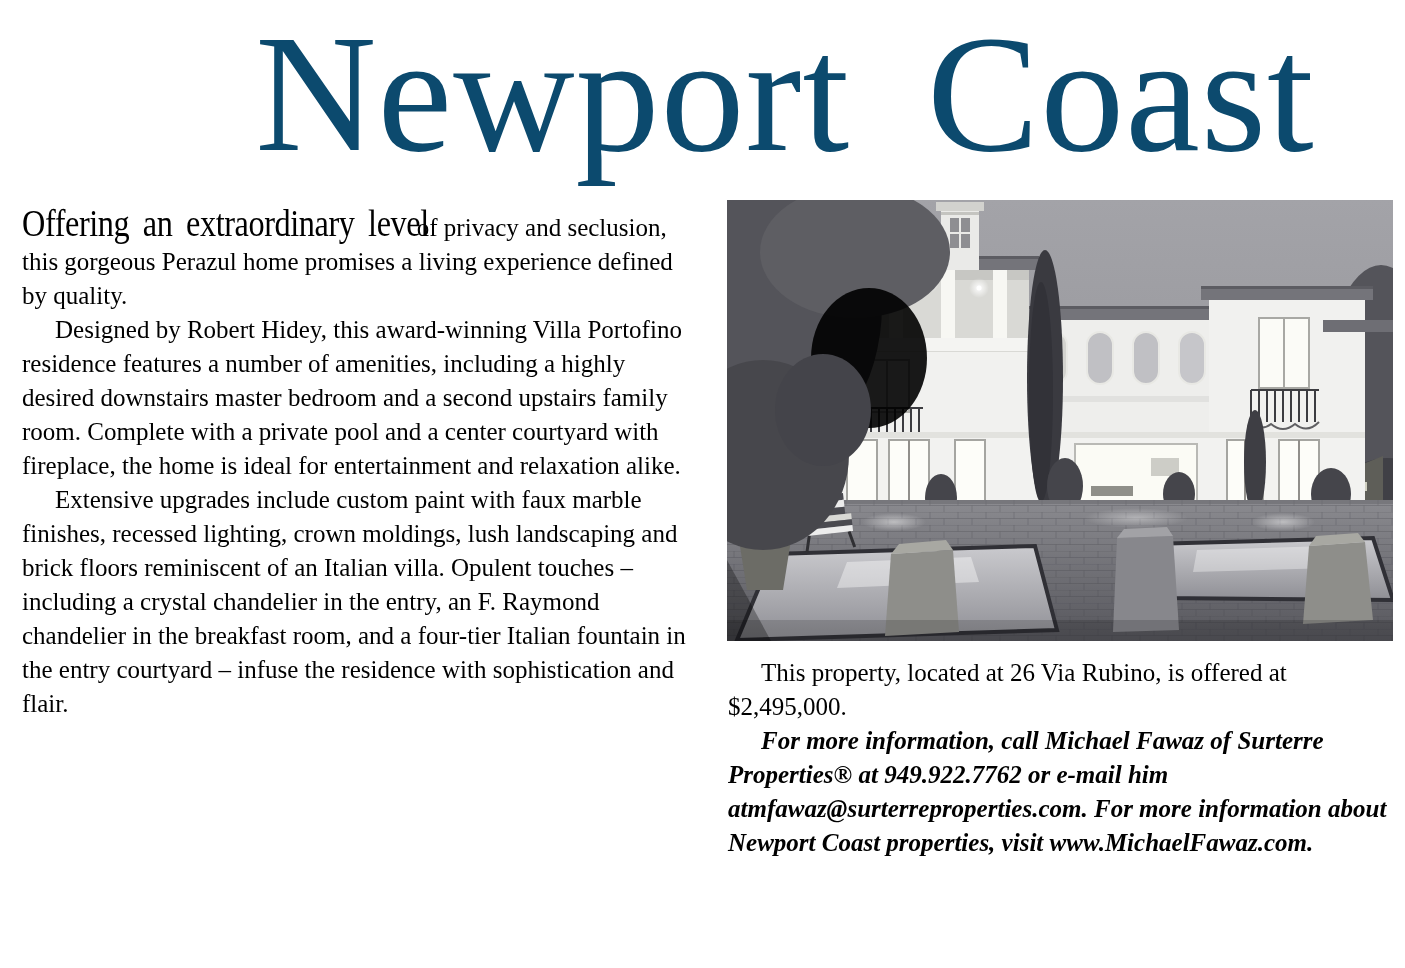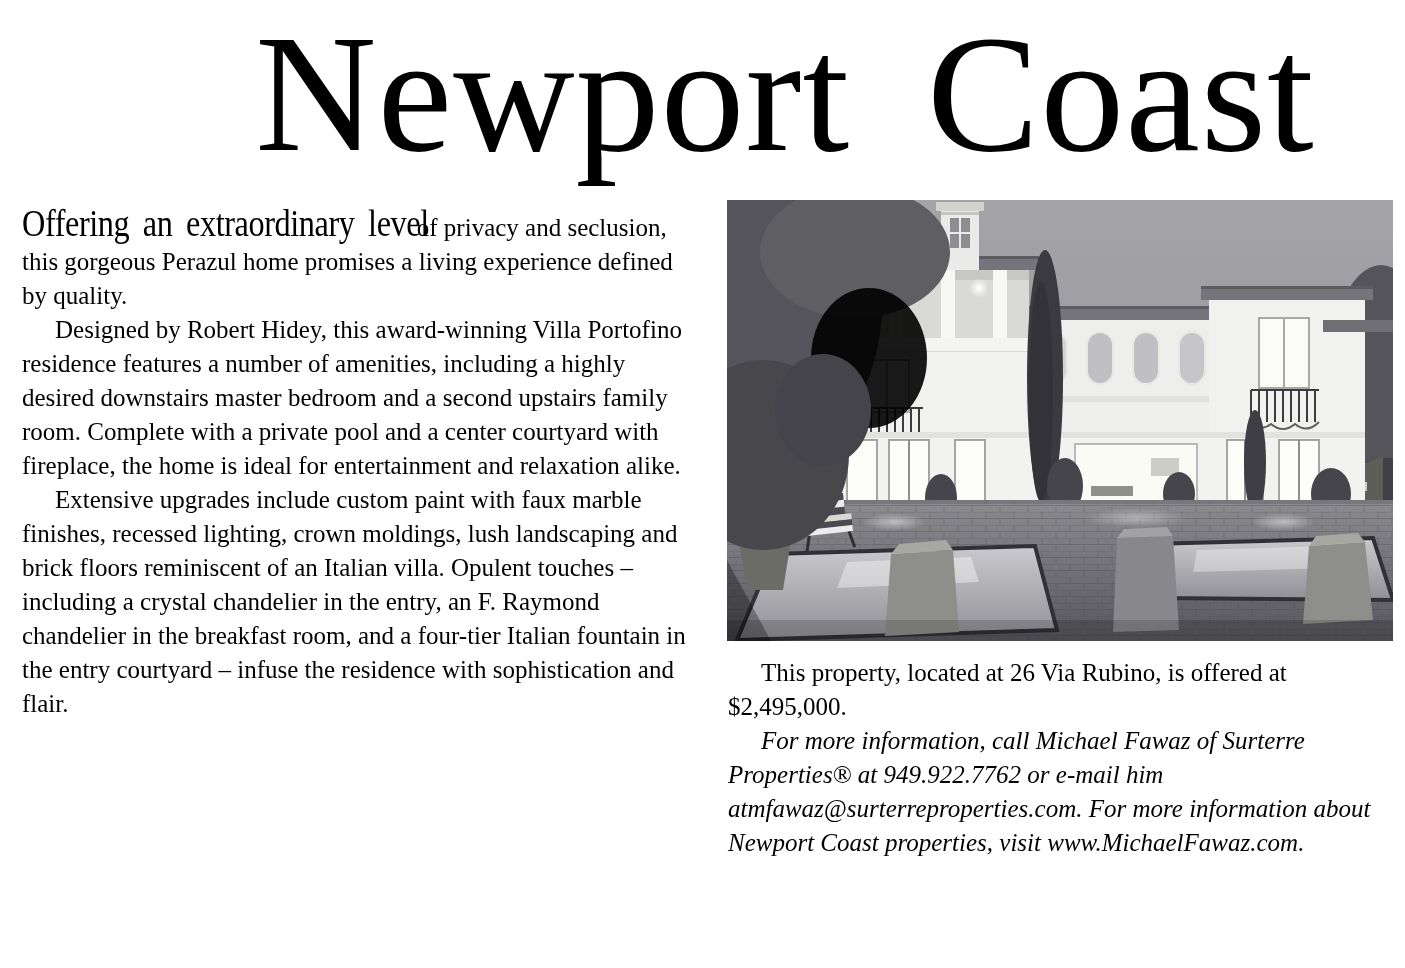--- a/index.html
+++ b/index.html
@@ -8,35 +8,35 @@
     font-family:"Liberation Serif", serif;
     position:relative;overflow:hidden;
   }
   
   .masthead{
     position:absolute;left:0;top:0;width:1405px;height:200px;
   }
   .masthead h1{
     margin:0;padding-left:175px;padding-right:10px;
     font-size:168px;line-height:186px;font-weight:normal;
-    color:#000000;text-align:center;white-space:nowrap;
+    color:#0c4a6e;text-align:center;white-space:nowrap;
     word-spacing:34px;letter-spacing:1px;
   }
   
   .col{font-size:25px;line-height:34px;text-align:left;}
   .col p{margin:0;}
   .col p.indent{text-indent:33px;}
   .col-left{position:absolute;left:22px;top:203px;width:676px;}
   .col-right{position:absolute;left:728px;top:656px;width:668px;}
   .lead{
     font-size:38px;line-height:40px;letter-spacing:-0.5px;word-spacing:7px;
     display:inline-block;transform:scaleX(0.85);transform-origin:0 100%;
     margin-right:-90px;white-space:nowrap;
   }
-  .italic{font-style:italic;}
+  .italic{font-style:italic;font-weight:bold;}
   
   figure.photo{
     position:absolute;left:727px;top:200px;width:666px;height:441px;margin:0;
     background:#97979c;overflow:hidden;
   }
   figure.photo svg{display:block;}
 </style>
 </head>
 <body>
 

